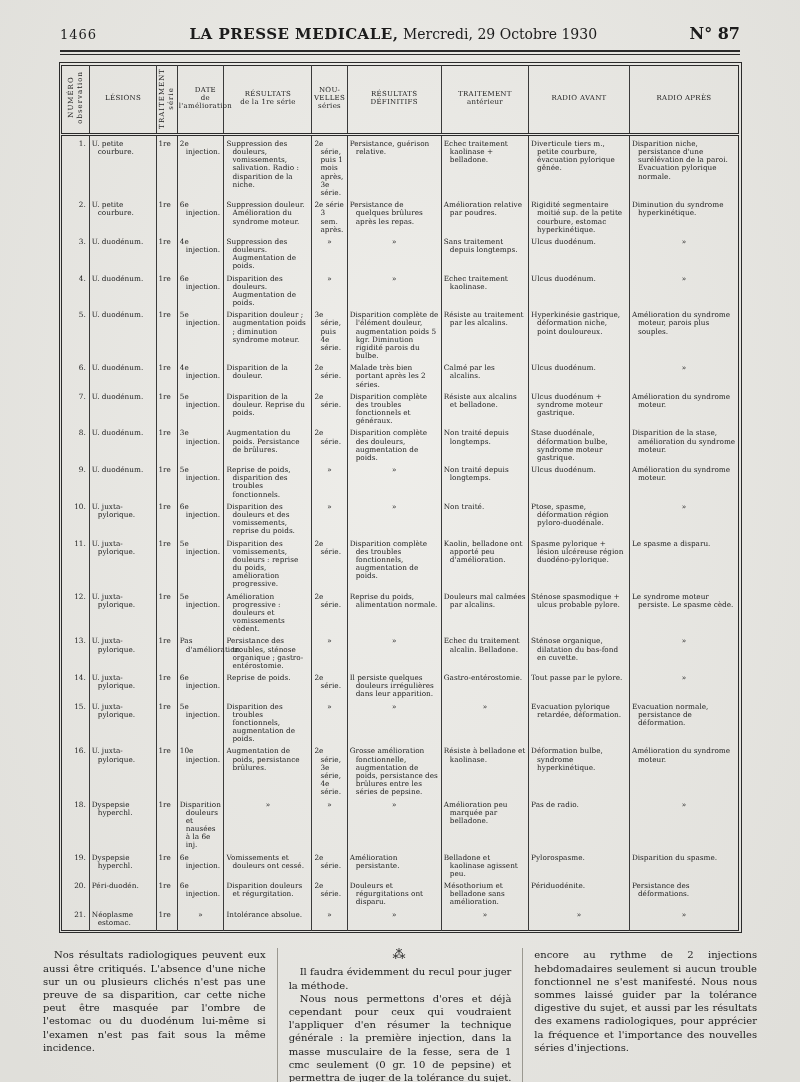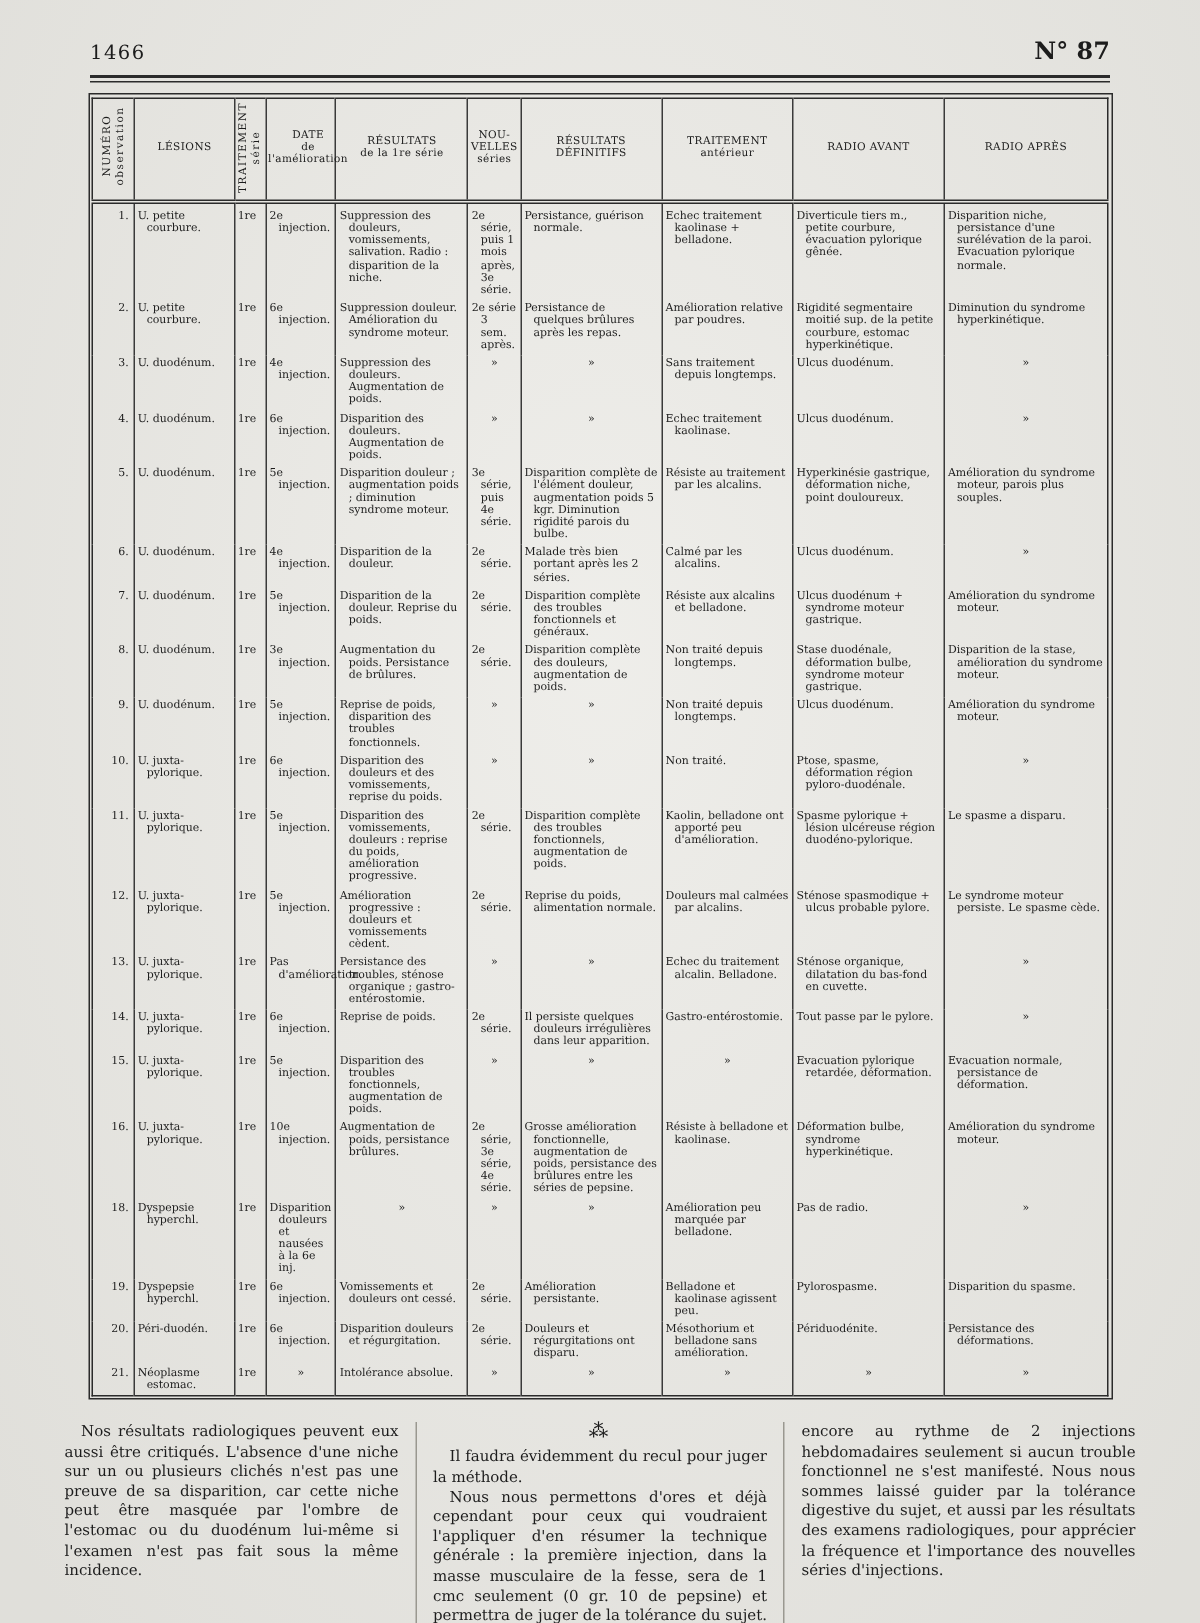--- a/index.html
+++ b/index.html
@@ -94,20 +94,21 @@
     margin:0 0 4px 0;line-height:1;
   }
 </style>
 </head>
 <body>
 
 <div class="page">
 
   <div class="masthead">
     <span class="pagenum">1466</span>
+    <span class="mast-title"><b>LA PRESSE MEDICALE,</b> <span>Mercredi, 29 Octobre 1930</span></span>
     <span class="issue">N° 87</span>
   </div>
 
   <div class="head-rule"></div>
 
   <div class="table-outer">
     <table>
       <colgroup>
         <col class="c0">
           <col class="c1">
@@ -135,21 +136,21 @@
           </tr>
       </thead>
       <tbody>
           <tr>
             <td class="col-0">1.</td>
             <td class="col-1">U. petite courbure.</td>
             <td class="col-2">1re</td>
             <td class="col-3">2e injection.</td>
             <td class="col-4">Suppression des douleurs, vomissements, salivation. Radio : disparition de la niche.</td>
             <td class="col-5">2e série, puis 1 mois après, 3e série.</td>
-            <td class="col-6">Persistance, guérison normale.</td>
+            <td class="col-6">Persistance, guérison relative.</td>
             <td class="col-7">Echec traitement kaolinase + belladone.</td>
             <td class="col-8">Diverticule tiers m., petite courbure, évacuation pylorique gênée.</td>
             <td class="col-9">Disparition niche, persistance d'une surélévation de la paroi. Evacuation pylorique normale.</td>
           </tr>
           <tr>
             <td class="col-0">2.</td>
             <td class="col-1">U. petite courbure.</td>
             <td class="col-2">1re</td>
             <td class="col-3">6e injection.</td>
             <td class="col-4">Suppression douleur. Amélioration du syndrome moteur.</td>

